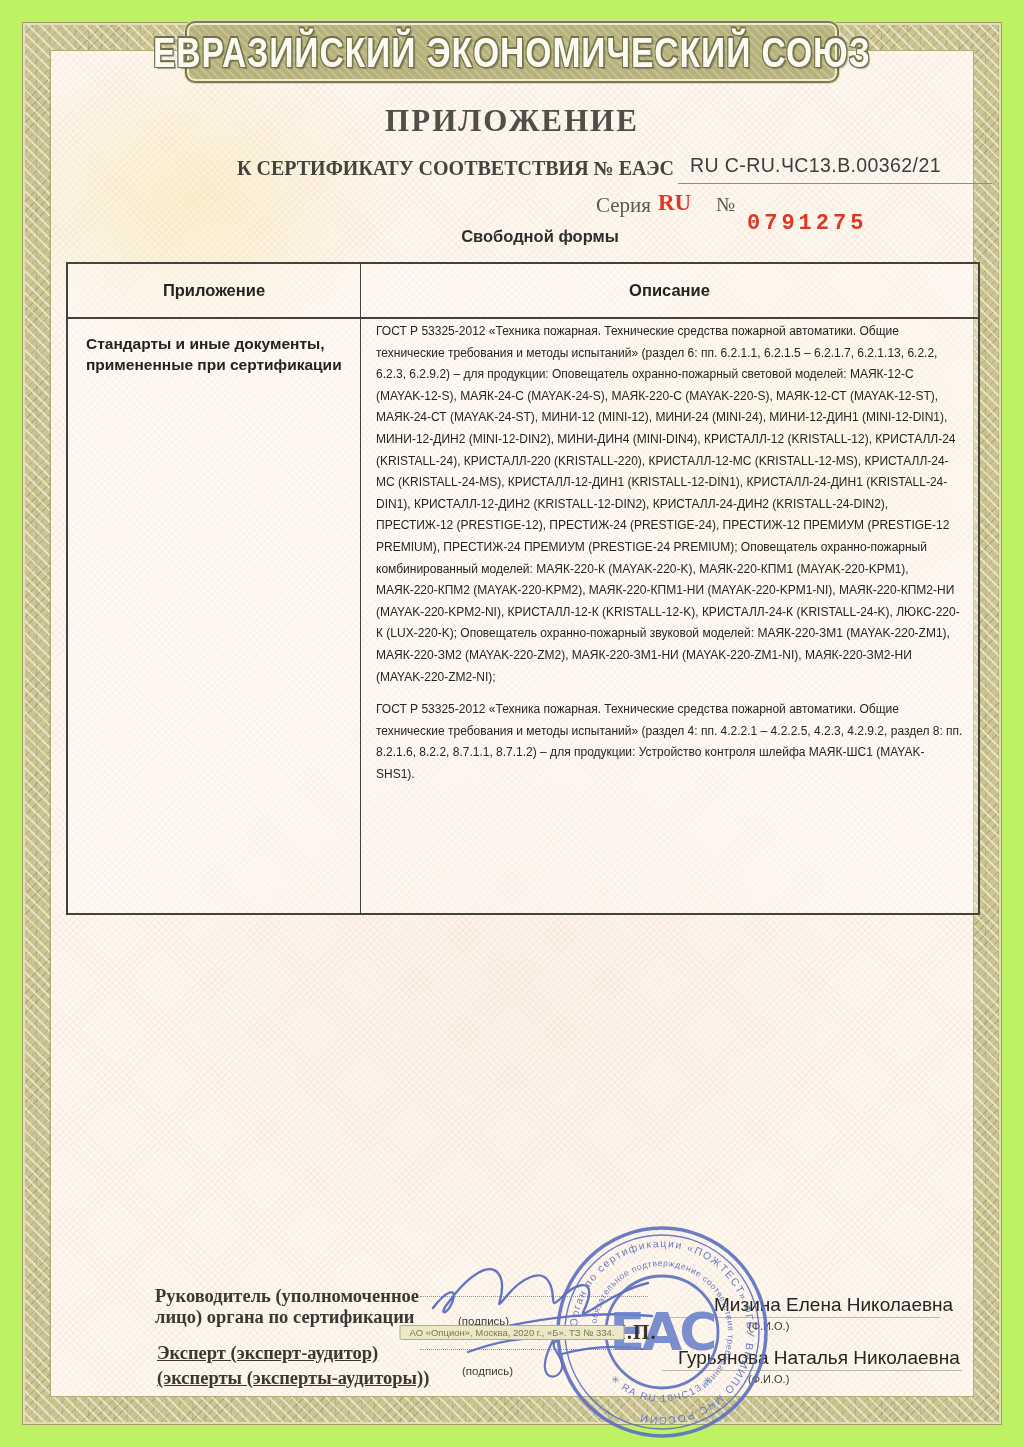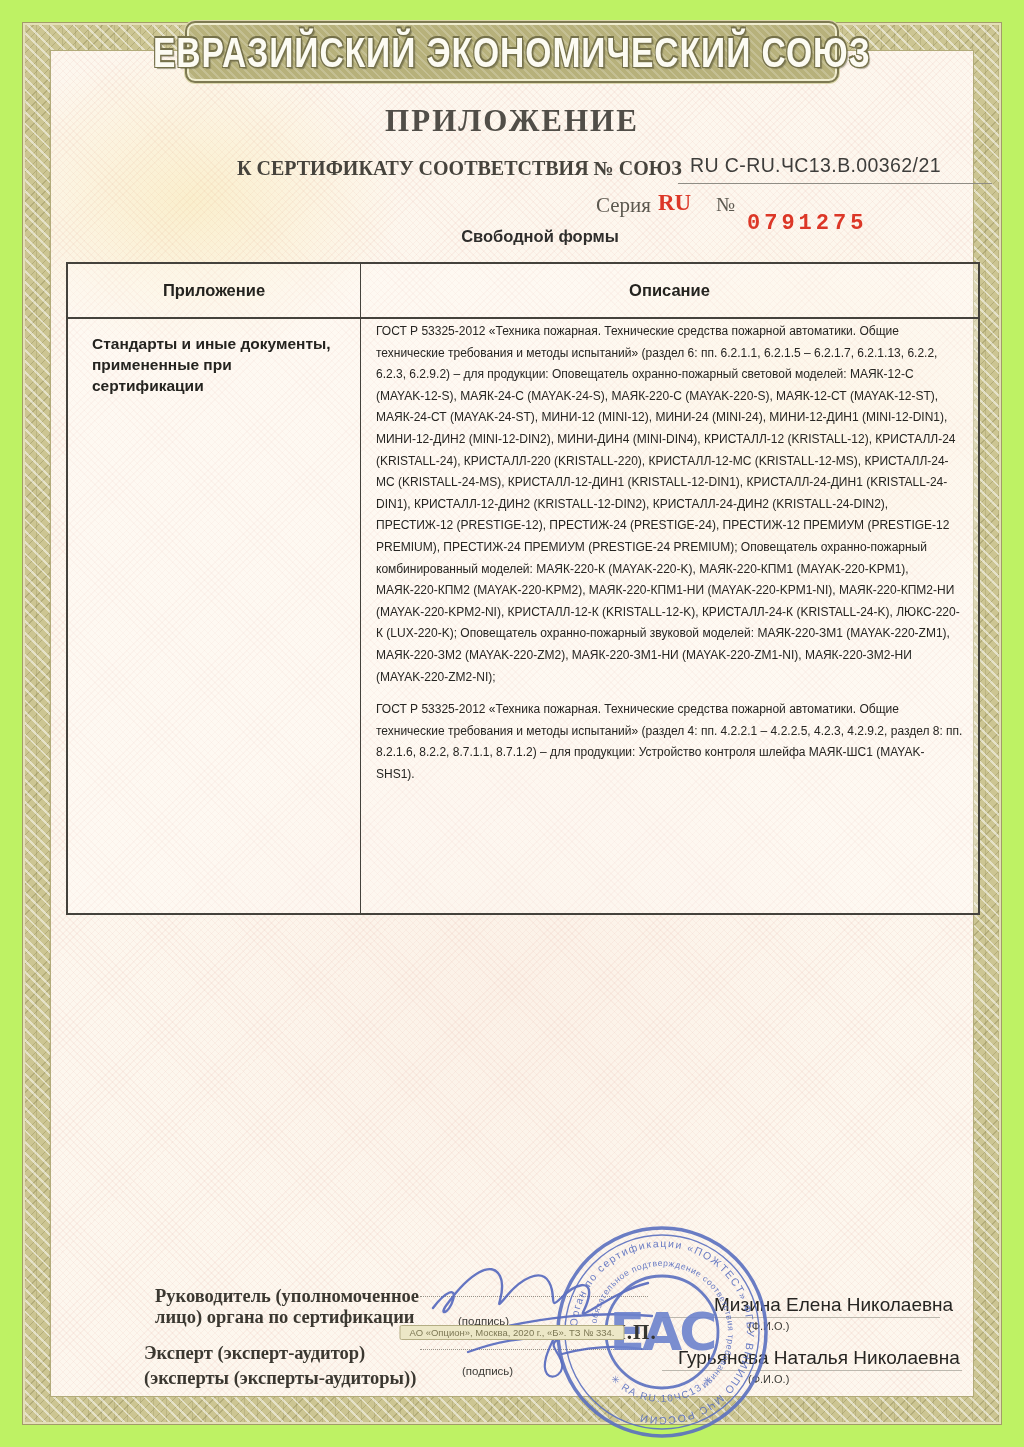--- a/index.html
+++ b/index.html
@@ -53,30 +53,30 @@
          font-weight:bold;font-size:16.5px;color:#2e2d2b;padding-left:28px;}
   
   .doc-table{position:absolute;left:66px;top:262px;width:910px;height:649px;
          border:2px solid #44423c;display:flex;flex-direction:column;background:rgba(255,253,248,.35);}
   .t-head{display:flex;height:53px;border-bottom:2px solid #44423c;}
   .t-body{display:flex;flex:1;}
   .c1{width:293px;border-right:1.5px solid #44423c;box-sizing:border-box;}
   .c2{flex:1;box-sizing:border-box;}
   .t-head .c1,.t-head .c2{display:flex;align-items:center;justify-content:center;
          font-weight:bold;font-size:16.5px;color:#24231f;}
-  .cell-annex{padding:14px 24px;font-weight:bold;font-size:15.5px;line-height:21px;color:#24231f;}
+  .cell-annex{padding:14px 18px;font-weight:bold;font-size:15.5px;line-height:21px;color:#24231f;}
   .cell-desc{padding:2px 15px;font-size:12px;line-height:21.6px;color:#262522;}
   .cell-desc p{margin:0 0 11px 0;}
   
   .f-label1{position:absolute;left:155px;top:1286px;width:305px;
          font-family:"Liberation Serif",serif;font-weight:600;font-size:18.5px;
          line-height:21px;color:#3b3831;}
-  .f-label2{position:absolute;left:144px;top:1341px;width:290px;
+  .f-label2{position:absolute;left:157px;top:1341px;width:290px;
          font-family:"Liberation Serif",serif;font-weight:600;font-size:18.5px;
-         line-height:25px;color:#3b3831;}
+         line-height:25px;color:#3b3831;text-decoration:underline;}
   .sig-line1{position:absolute;left:420px;top:1296px;width:228px;border-bottom:1px dotted #98948a;}
   .sig-line2{position:absolute;left:420px;top:1349px;width:228px;border-bottom:1px dotted #98948a;}
   .sig-cap1{position:absolute;left:458px;top:1315px;font-size:11.5px;color:#3c3b37;}
   .sig-cap2{position:absolute;left:462px;top:1365px;font-size:11.5px;color:#3c3b37;}
   .name1{position:absolute;left:678px;top:1294px;font-size:19px;color:#262522;white-space:nowrap;margin-left:36px;}
   .name2{position:absolute;left:678px;top:1347px;font-size:19px;color:#262522;white-space:nowrap;}
   .name-line1{position:absolute;left:662px;top:1317px;width:278px;border-bottom:1px solid #bcb8ae;}
   .name-line2{position:absolute;left:662px;top:1370px;width:300px;border-bottom:1px solid #bcb8ae;}
   .fio-cap1{position:absolute;left:748px;top:1320px;font-size:11px;color:#3c3b37;}
   .fio-cap2{position:absolute;left:748px;top:1373px;font-size:11px;color:#3c3b37;}
@@ -93,21 +93,21 @@
 
 <div class="page">
   <div class="band"></div>
   <div class="paper"></div>
 
   <div class="banner">
     <div class="banner-text">ЕВРАЗИЙСКИЙ ЭКОНОМИЧЕСКИЙ СОЮЗ</div>
   </div>
 
   <div class="title">ПРИЛОЖЕНИЕ</div>
-  <div class="cert-label">К СЕРТИФИКАТУ СООТВЕТСТВИЯ № СОЮЗ</div>
+  <div class="cert-label">К СЕРТИФИКАТУ СООТВЕТСТВИЯ № ЕАЭС</div>
   <div class="cert-number">RU С-RU.ЧС13.В.00362/21</div>
   <div class="cert-underline"></div>
   <div class="series-label">Серия</div>
   <div class="series-value">RU</div>
   <div class="number-sign">№</div>
   <div class="blank-number">0791275</div>
   <div class="form-type">Свободной формы</div>
 
   <div class="doc-table">
     <div class="t-head">

